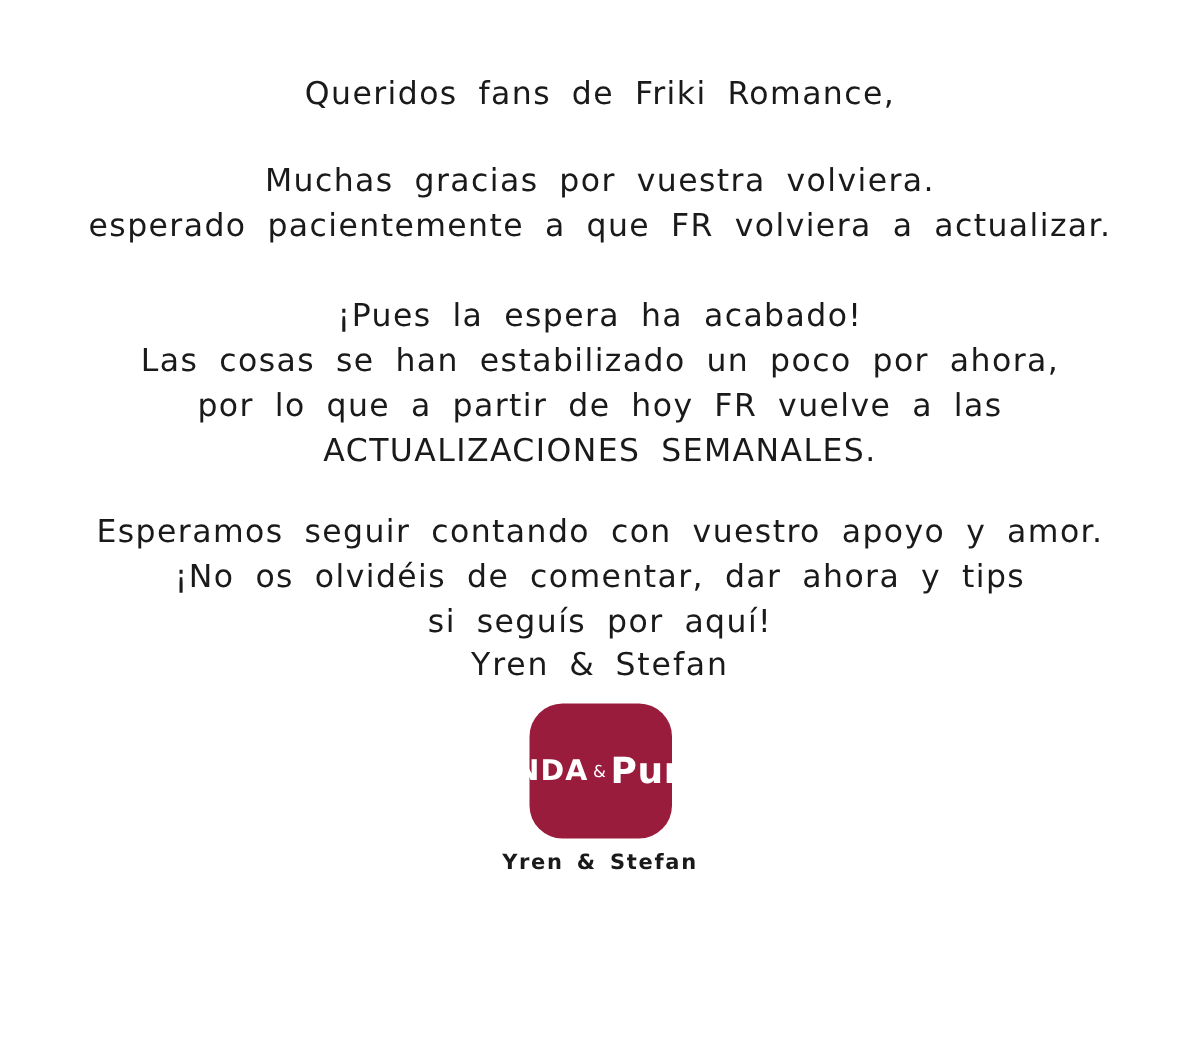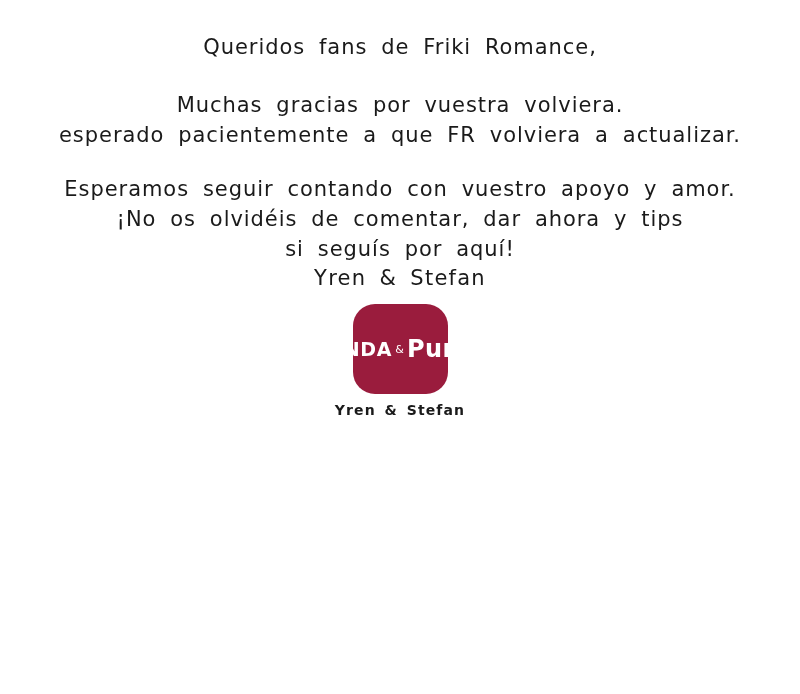--- a/index.html
+++ b/index.html
@@ -7,21 +7,21 @@
     padding: 0;
     width: 800px;
     height: 694px;
     background: #ffffff;
     overflow: hidden;
   }
   .letter {
     width: 800px;
     height: 694px;
     box-sizing: border-box;
-    padding-top: 32px;
+    padding-top: 47px;
     text-align: center;
     font-family: "DejaVu Sans", sans-serif;
     color: #1a1a1a;
   }
   .line {
     font-size: 21px;
     line-height: 30px;
     letter-spacing: 0.045em;
     word-spacing: 0.3em;
     white-space: nowrap;
@@ -131,20 +131,26 @@
 
 <div class="letter" style="background: rgb(255, 255, 255); color: rgb(26, 26, 26);">
 
   <div class="line">Queridos fans de Friki Romance,</div>
 
   <div class="para-thanks">
     <div class="line">Muchas gracias por vuestra volviera.</div>
     <div class="line">esperado pacientemente a que FR volviera a actualizar.</div>
   </div>
 
+  <div class="para-news">
+    <div class="line">¡Pues la espera ha acabado!</div>
+    <div class="line">Las cosas se han estabilizado un poco por ahora,</div>
+    <div class="line">por lo que a partir de hoy FR vuelve a las</div>
+    <div class="line">ACTUALIZACIONES SEMANALES.</div>
+  </div>
 
 
   <div class="para-support">
     <div class="line">Esperamos seguir contando con vuestro apoyo y amor.</div>
     <div class="line">¡No os olvidéis de comentar, dar ahora y tips</div>
     <div class="line">si seguís por aquí!</div>
   </div>
 
 
   <div class="line signature-line">Yren &amp; Stefan</div>

